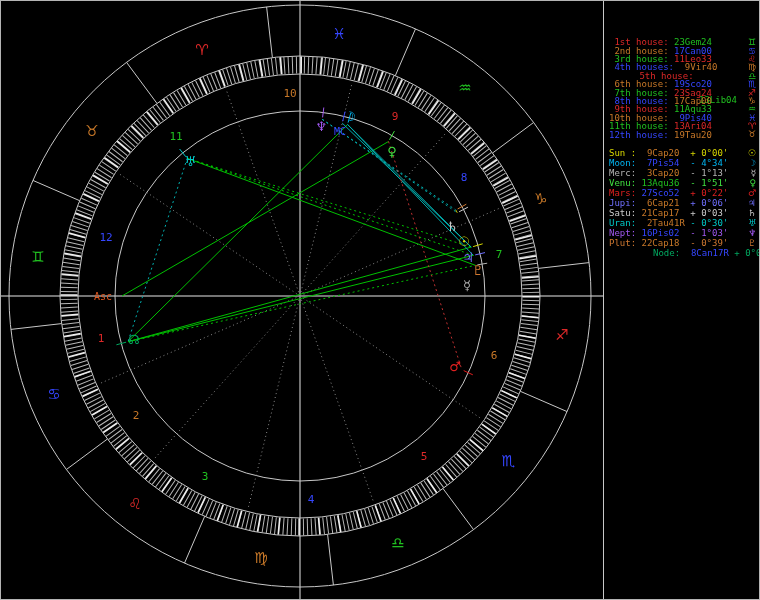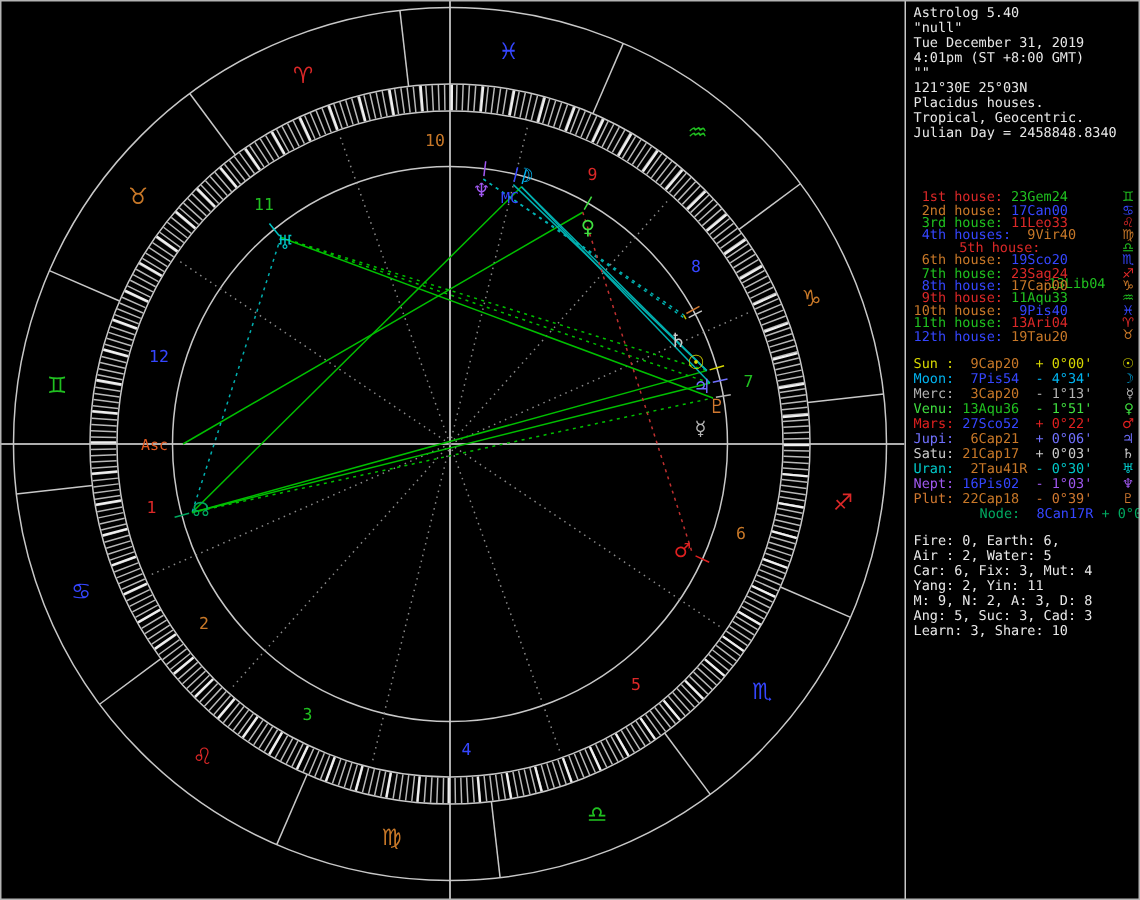--- a/index.html
+++ b/index.html
@@ -152,31 +152,20 @@
     <text class="pg" x="321" y="131" fill="#a058f0" style="color: rgb(160, 88, 240);">♆</text>
     <text class="pg" x="478" y="275" fill="#d07830" style="color: rgb(208, 120, 48);">♇</text>
     <text class="pg" x="134" y="344" fill="#00a860" style="color: rgb(0, 168, 96);">☊</text>
   </g>
 
   <text class="al" x="103" y="300" fill="#e05820" style="color: rgb(224, 88, 32);">Asc</text>
   <text class="al" x="340" y="135" fill="#3546ff" style="color: rgb(53, 70, 255);">MC</text>
 </svg>
 
 <div class="sidebar">
-  <div class="hdr">
-    <div>Astrolog 5.40</div>
-    <div>"null"</div>
-    <div>Tue December 31, 2019</div>
-    <div>4:01pm (ST +8:00 GMT)</div>
-    <div>""</div>
-    <div>121°30E 25°03N</div>
-    <div>Placidus houses.</div>
-    <div>Tropical, Geocentric.</div>
-    <div>Julian Day = 2458848.8340</div>
-  </div>
 
   <div class="houses">
     <div class="row"><span fill="#dc2828" style="color: rgb(220, 40, 40); text-align: center;"> 1st house: </span><span fill="#20c020" style="color: rgb(32, 192, 32);">23Gem24</span><span class="g" fill="#20c020" style="color: rgb(32, 192, 32);">♊</span></div>
     <div class="row"><span fill="#c87828" style="color: rgb(200, 120, 40);"> 2nd house: </span><span fill="#3546ff" style="color: rgb(53, 70, 255);">17Can00</span><span class="g" fill="#3546ff" style="color: rgb(53, 70, 255);">♋</span></div>
     <div class="row"><span fill="#20c020" style="color: rgb(32, 192, 32);"> 3rd house: </span><span fill="#dc2828" style="color: rgb(220, 40, 40);">11Leo33</span><span class="g" fill="#dc2828" style="color: rgb(220, 40, 40);">♌</span></div>
     <div class="row"><span fill="#3546ff" style="color: rgb(53, 70, 255);"> 4th houses: </span><span fill="#c87828" style="color: rgb(200, 120, 40);"> 9Vir40</span><span class="g" fill="#c87828" style="color: rgb(200, 120, 40);">♍</span></div>
     <div class="row"><span fill="#dc2828" style="color: rgb(220, 40, 40); margin-left: 25px;"> 5th house: </span><span fill="#20c020" style="color: rgb(32, 192, 32); margin-top: 48px;">13Lib04</span><span class="g" fill="#20c020" style="color: rgb(32, 192, 32);">♎</span></div>
     <div class="row"><span fill="#c87828" style="color: rgb(200, 120, 40);"> 6th house: </span><span fill="#3546ff" style="color: rgb(53, 70, 255);">19Sco20</span><span class="g" fill="#3546ff" style="color: rgb(53, 70, 255);">♏</span></div>
     <div class="row"><span fill="#20c020" style="color: rgb(32, 192, 32);"> 7th house: </span><span fill="#dc2828" style="color: rgb(220, 40, 40);">23Sag24</span><span class="g" fill="#dc2828" style="color: rgb(220, 40, 40);">♐</span></div>
     <div class="row"><span fill="#3546ff" style="color: rgb(53, 70, 255);"> 8th house: </span><span fill="#c87828" style="color: rgb(200, 120, 40);">17Cap00</span><span class="g" fill="#c87828" style="color: rgb(200, 120, 40);">♑</span></div>
@@ -193,22 +182,13 @@
     <div class="row"><span fill="#40e040" style="color: rgb(64, 224, 64);">Venu: </span><span fill="#20c020" style="color: rgb(32, 192, 32);">13Aqu36 </span><span fill="#40e040" style="color: rgb(64, 224, 64);"> - 1°51'</span><span class="g" fill="#40e040" style="color: rgb(64, 224, 64);">♀</span></div>
     <div class="row"><span fill="#e02020" style="color: rgb(224, 32, 32);">Mars: </span><span fill="#3546ff" style="color: rgb(53, 70, 255);">27Sco52 </span><span fill="#e02020" style="color: rgb(224, 32, 32);"> + 0°22'</span><span class="g" fill="#e02020" style="color: rgb(224, 32, 32);">♂</span></div>
     <div class="row"><span fill="#7070ff" style="color: rgb(112, 112, 255);">Jupi: </span><span fill="#c87828" style="color: rgb(200, 120, 40);"> 6Cap21 </span><span fill="#7070ff" style="color: rgb(112, 112, 255);"> + 0°06'</span><span class="g" fill="#7070ff" style="color: rgb(112, 112, 255);">♃</span></div>
     <div class="row"><span fill="#cccccc" style="color: rgb(204, 204, 204);">Satu: </span><span fill="#c87828" style="color: rgb(200, 120, 40);">21Cap17 </span><span fill="#cccccc" style="color: rgb(204, 204, 204);"> + 0°03'</span><span class="g" fill="#cccccc" style="color: rgb(204, 204, 204);">♄</span></div>
     <div class="row"><span fill="#00c8c8" style="color: rgb(0, 200, 200);">Uran: </span><span fill="#c87828" style="color: rgb(200, 120, 40);"> 2Tau41R</span><span fill="#00c8c8" style="color: rgb(0, 200, 200);"> - 0°30'</span><span class="g" fill="#00c8c8" style="color: rgb(0, 200, 200);">♅</span></div>
     <div class="row"><span fill="#a058f0" style="color: rgb(160, 88, 240);">Nept: </span><span fill="#3546ff" style="color: rgb(53, 70, 255);">16Pis02 </span><span fill="#a058f0" style="color: rgb(160, 88, 240);"> - 1°03'</span><span class="g" fill="#a058f0" style="color: rgb(160, 88, 240);">♆</span></div>
     <div class="row"><span fill="#d07830" style="color: rgb(208, 120, 48);">Plut: </span><span fill="#c87828" style="color: rgb(200, 120, 40);">22Cap18 </span><span fill="#d07830" style="color: rgb(208, 120, 48);"> - 0°39'</span><span class="g" fill="#d07830" style="color: rgb(208, 120, 48);">♇</span></div>
     <div class="row"><span fill="#00a860" style="color: rgb(0, 168, 96); margin-left: 44px;">Node: </span><span fill="#3546ff" style="color: rgb(53, 70, 255);"> 8Can17R</span><span fill="#00a860" style="color: rgb(0, 168, 96);"> + 0°00'</span><span class="g" fill="#00a860" style="color: rgb(0, 168, 96);">☊</span></div>
   </div>
 
-  <div class="stats">
-    <div>Fire: 0, Earth: 6,</div>
-    <div>Air : 2, Water: 5</div>
-    <div>Car: 6, Fix: 3, Mut: 4</div>
-    <div>Yang: 2, Yin: 11</div>
-    <div>M: 9, N: 2, A: 3, D: 8</div>
-    <div>Ang: 5, Suc: 3, Cad: 3</div>
-    <div>Learn: 3, Share: 10</div>
-  </div>
 </div>
 
 </body></html>

